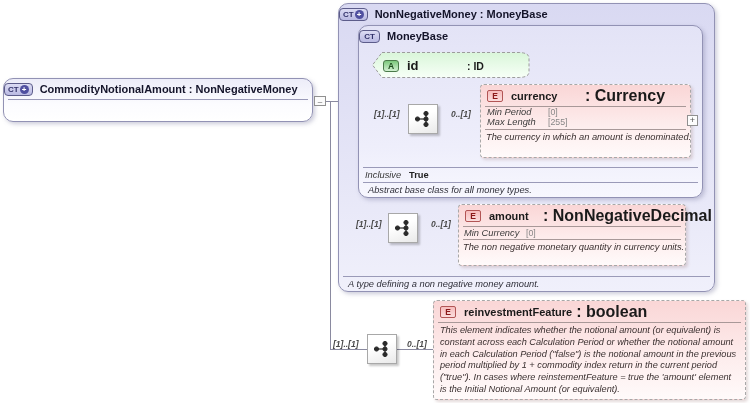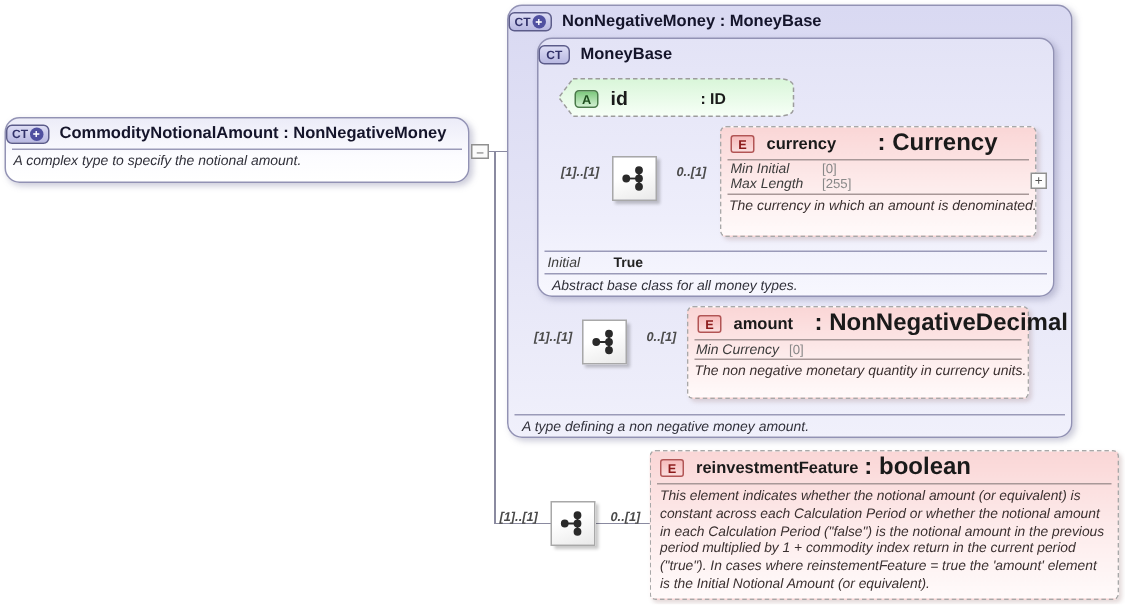--- a/index.html
+++ b/index.html
@@ -94,21 +94,20 @@
 
   <div class="tbox white" style="left:3px; top:78px; width:310px; height:44px;">
     <div class="tbox-h">
       <span class="ct-pill">
         <span>CT</span>
         <span class="ct-plus">+</span>
       </span>
       <span class="tbox-title">CommodityNotionalAmount : NonNegativeMoney</span>
     </div>
     <div class="sep"></div>
-    <div class="ann">A complex type to specify the notional amount.</div>
   </div>
 
   <div class="collapse-sq">–</div>
 
   <div class="tbox lav" style="left:338px; top:3px; width:377px; height:289px;">
     <div class="tbox-h">
       <span class="ct-pill">
         <span>CT</span>
         <span class="ct-plus">+</span>
       </span>
@@ -121,21 +120,21 @@
 
   <div class="tbox lav2" style="left:358px; top:25px; width:345px; height:173px;">
     <div class="tbox-h">
       <span class="ct-pill">
         <span>CT</span>
       </span>
       <span class="tbox-title">MoneyBase</span>
     </div>
     <div class="abstract-block" style="top:141px;">
       <div class="abstract-row">
-        <span class="ab-label">Initial</span>
+        <span class="ab-label">Inclusive</span>
         <span class="ab-value">True</span>
       </div>
       <div class="ann">Abstract base class for all money types.</div>
     </div>
   </div>
 
   <div class="idwrap">
     <svg width="158" height="26">
       <defs>
         <linearGradient id="ggrad" x1="0" y1="0" x2="0" y2="1">
@@ -153,21 +152,21 @@
   </div>
 
   <div class="ebox" style="left:480px; top:84px; width:211px; height:74px;">
     <div class="ebox-h">
       <span class="e-icon">E</span>
       <span class="ebox-name" style="min-width:66px;">currency</span>
       <span class="ebox-type">: Currency</span>
     </div>
     <div class="esep"></div>
     <div class="facet-row">
-      <span class="f-label">Min Initial</span>
+      <span class="f-label">Min Period</span>
       <span class="f-value">[0]</span>
     </div>
     <div class="facet-row">
       <span class="f-label">Max Length</span>
       <span class="f-value">[255]</span>
     </div>
     <div class="esep" style="margin-top:2px;"></div>
     <div class="eann">The currency in which an amount is denominated.</div>
   </div>
 

